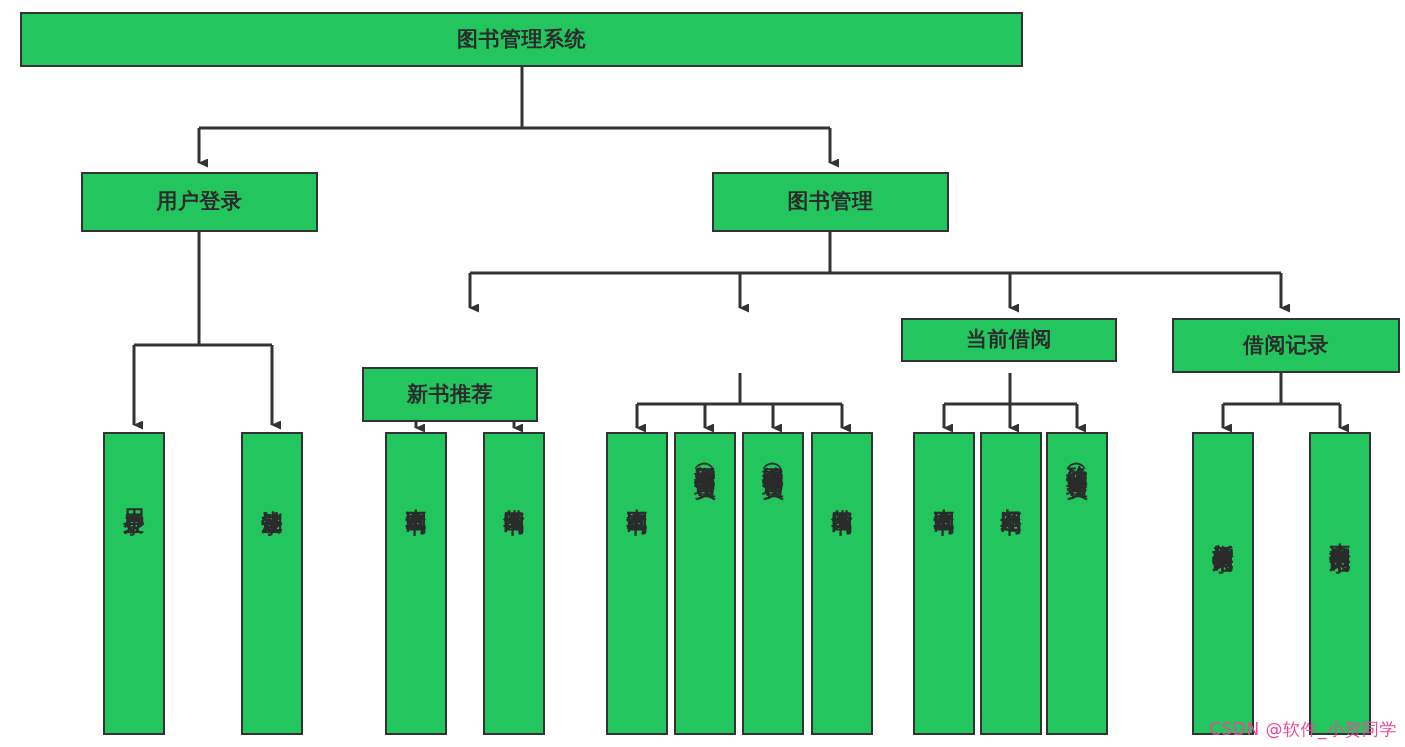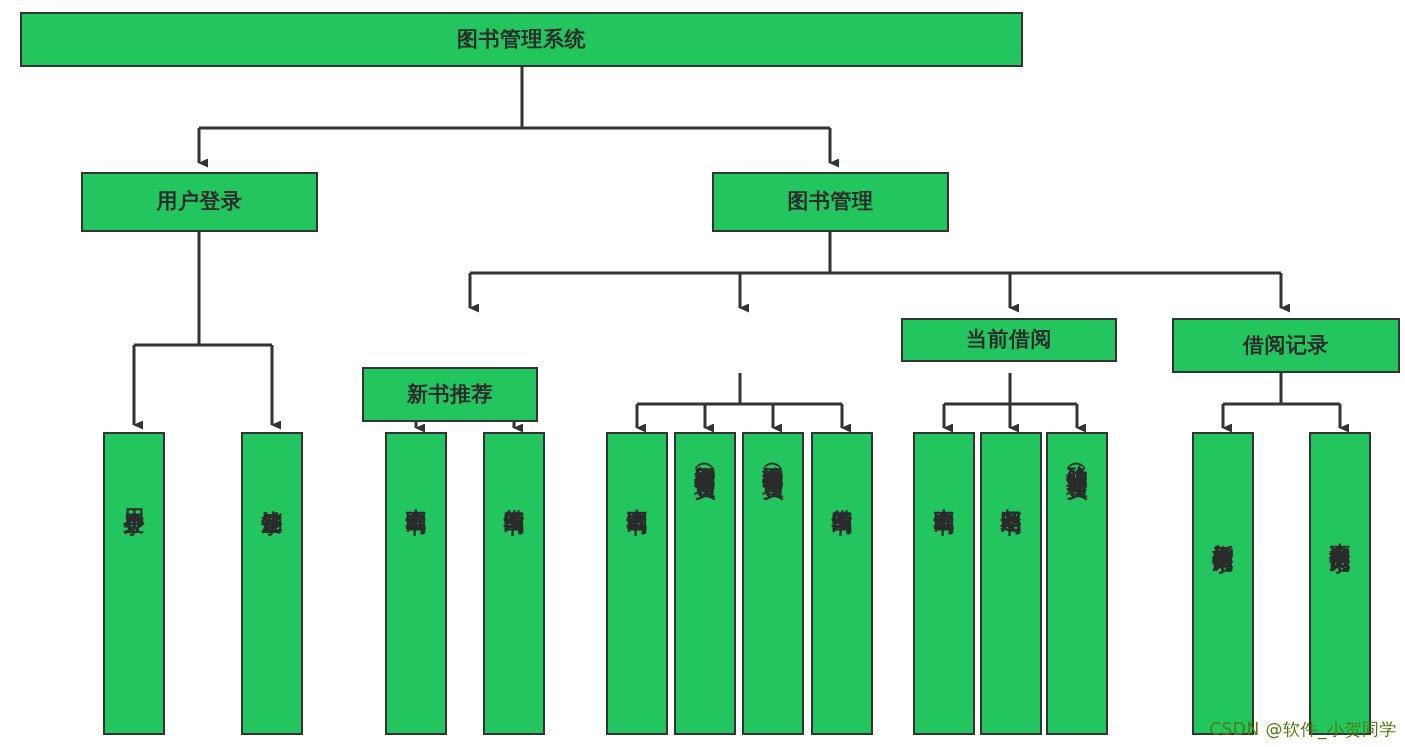--- a/index.html
+++ b/index.html
@@ -67,21 +67,21 @@
     padding-top: 86px;
   }
   .node.vert.top .node-label {
     padding-top: 8px;
   }
   #watermark {
     position: absolute;
     right: 8px;
     bottom: 6px;
     font-size: 17px;
-    color: #4d7c0f;
+    color: #ec4899;
     letter-spacing: 0.5px;
     z-index: 5;
     white-space: nowrap;
   }
 </style>
 </head>
 <body>
 
 <div id="canvas">
 

